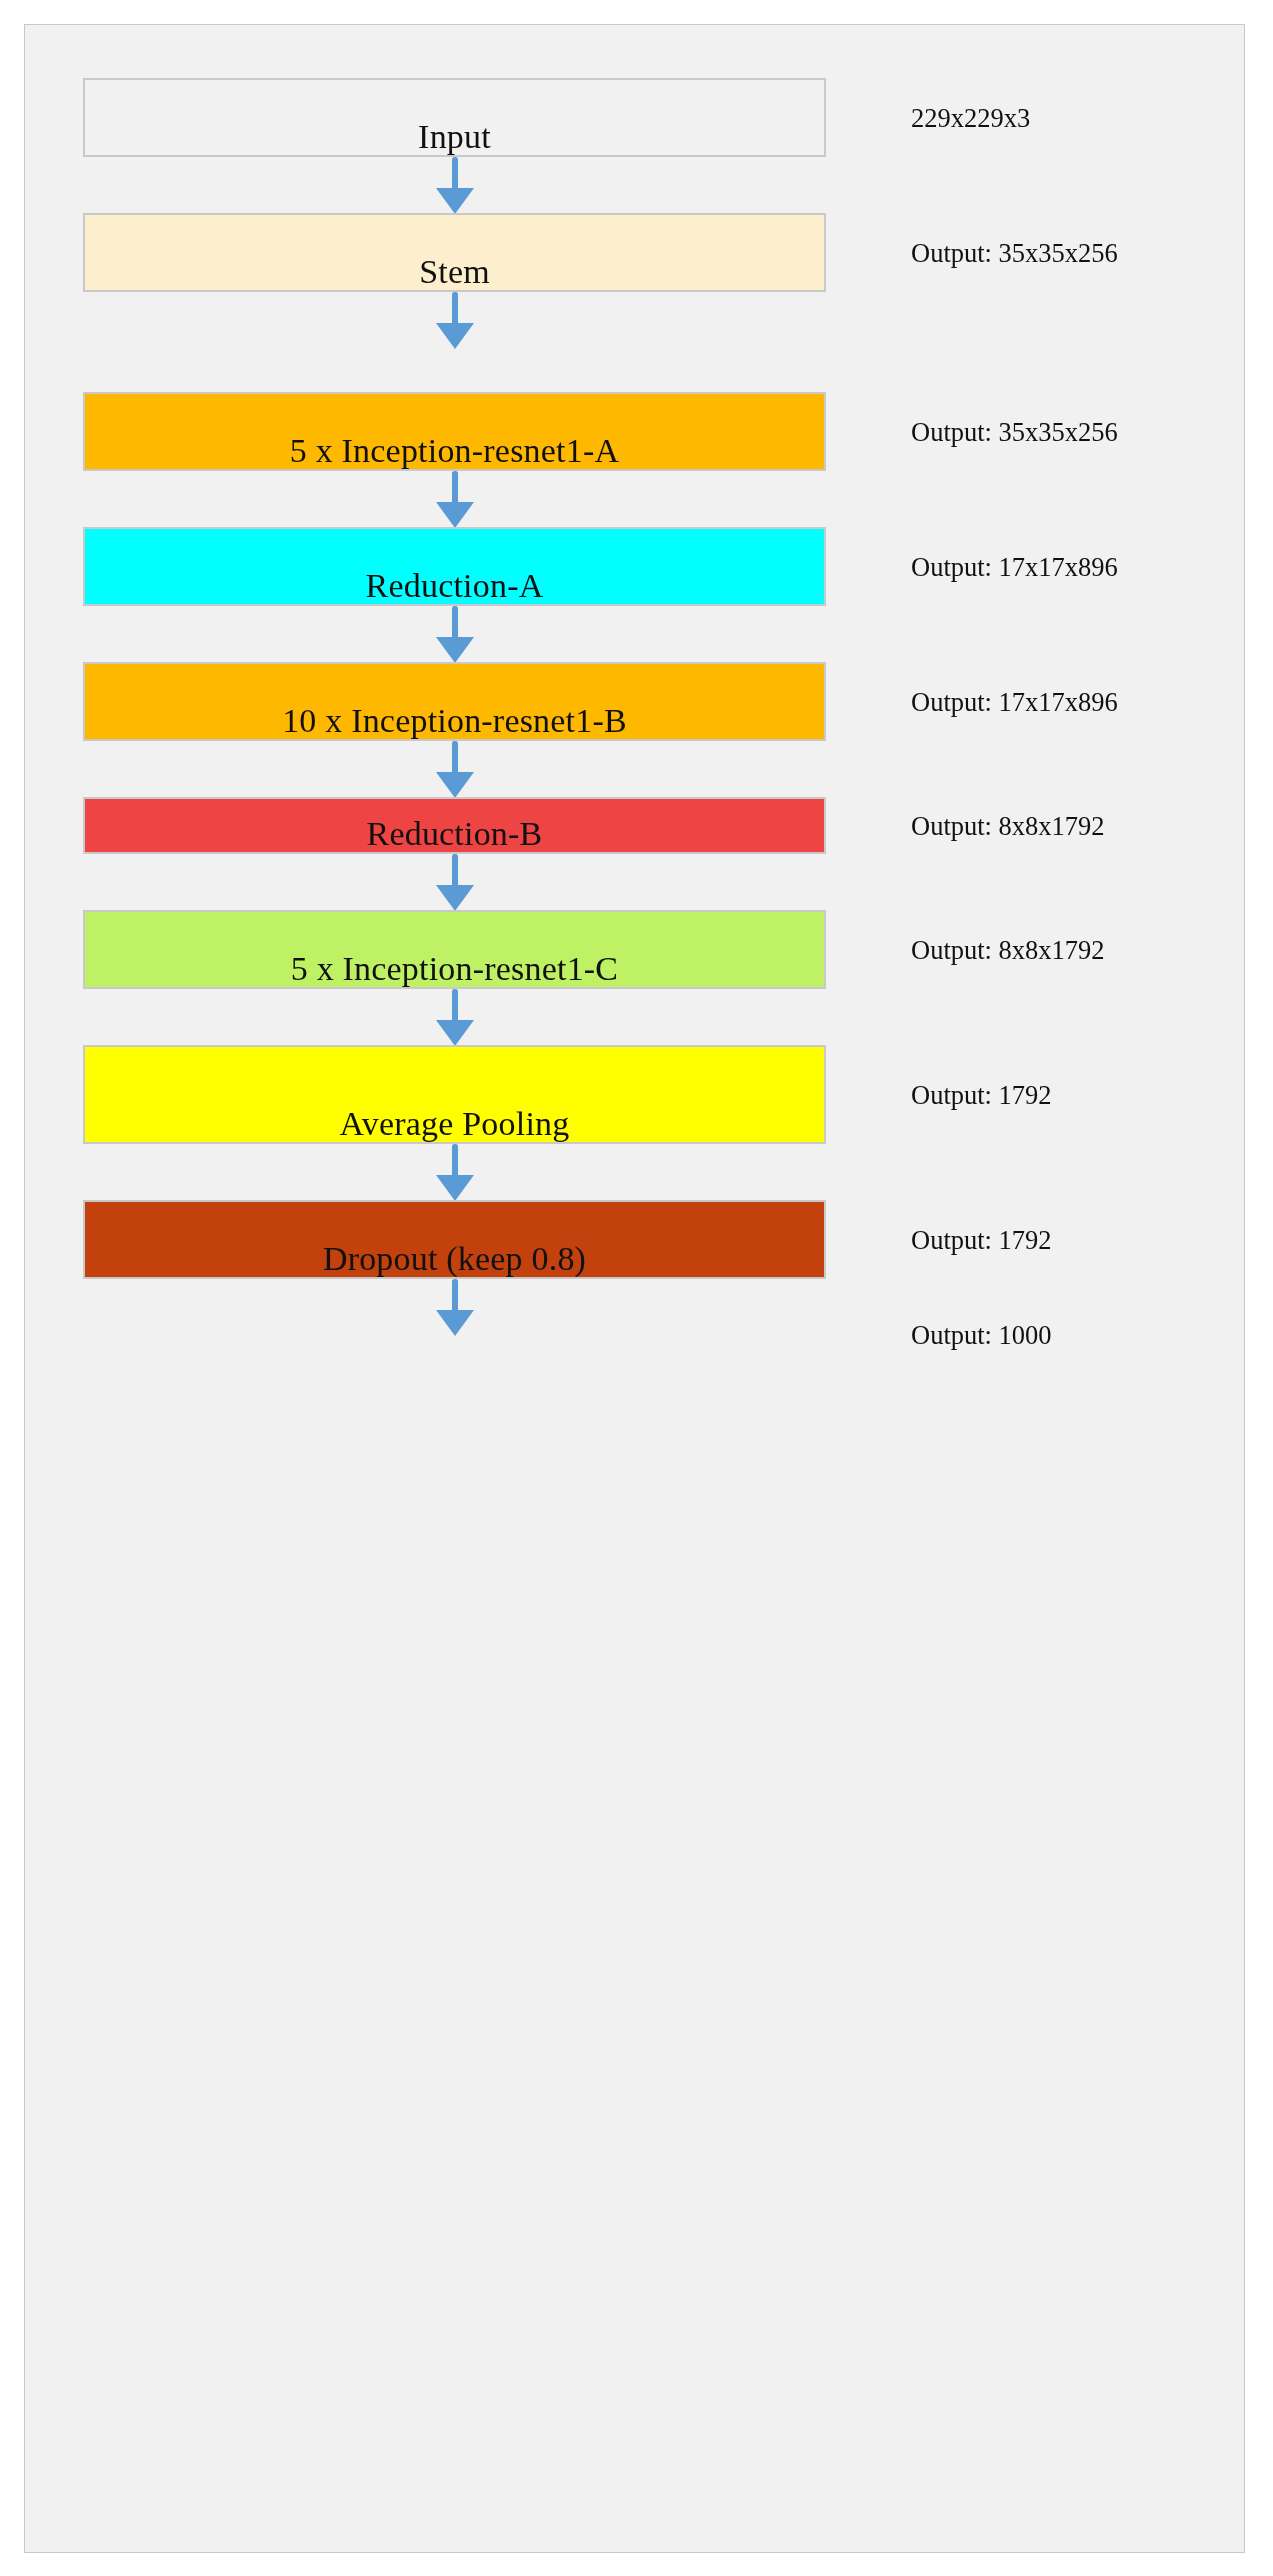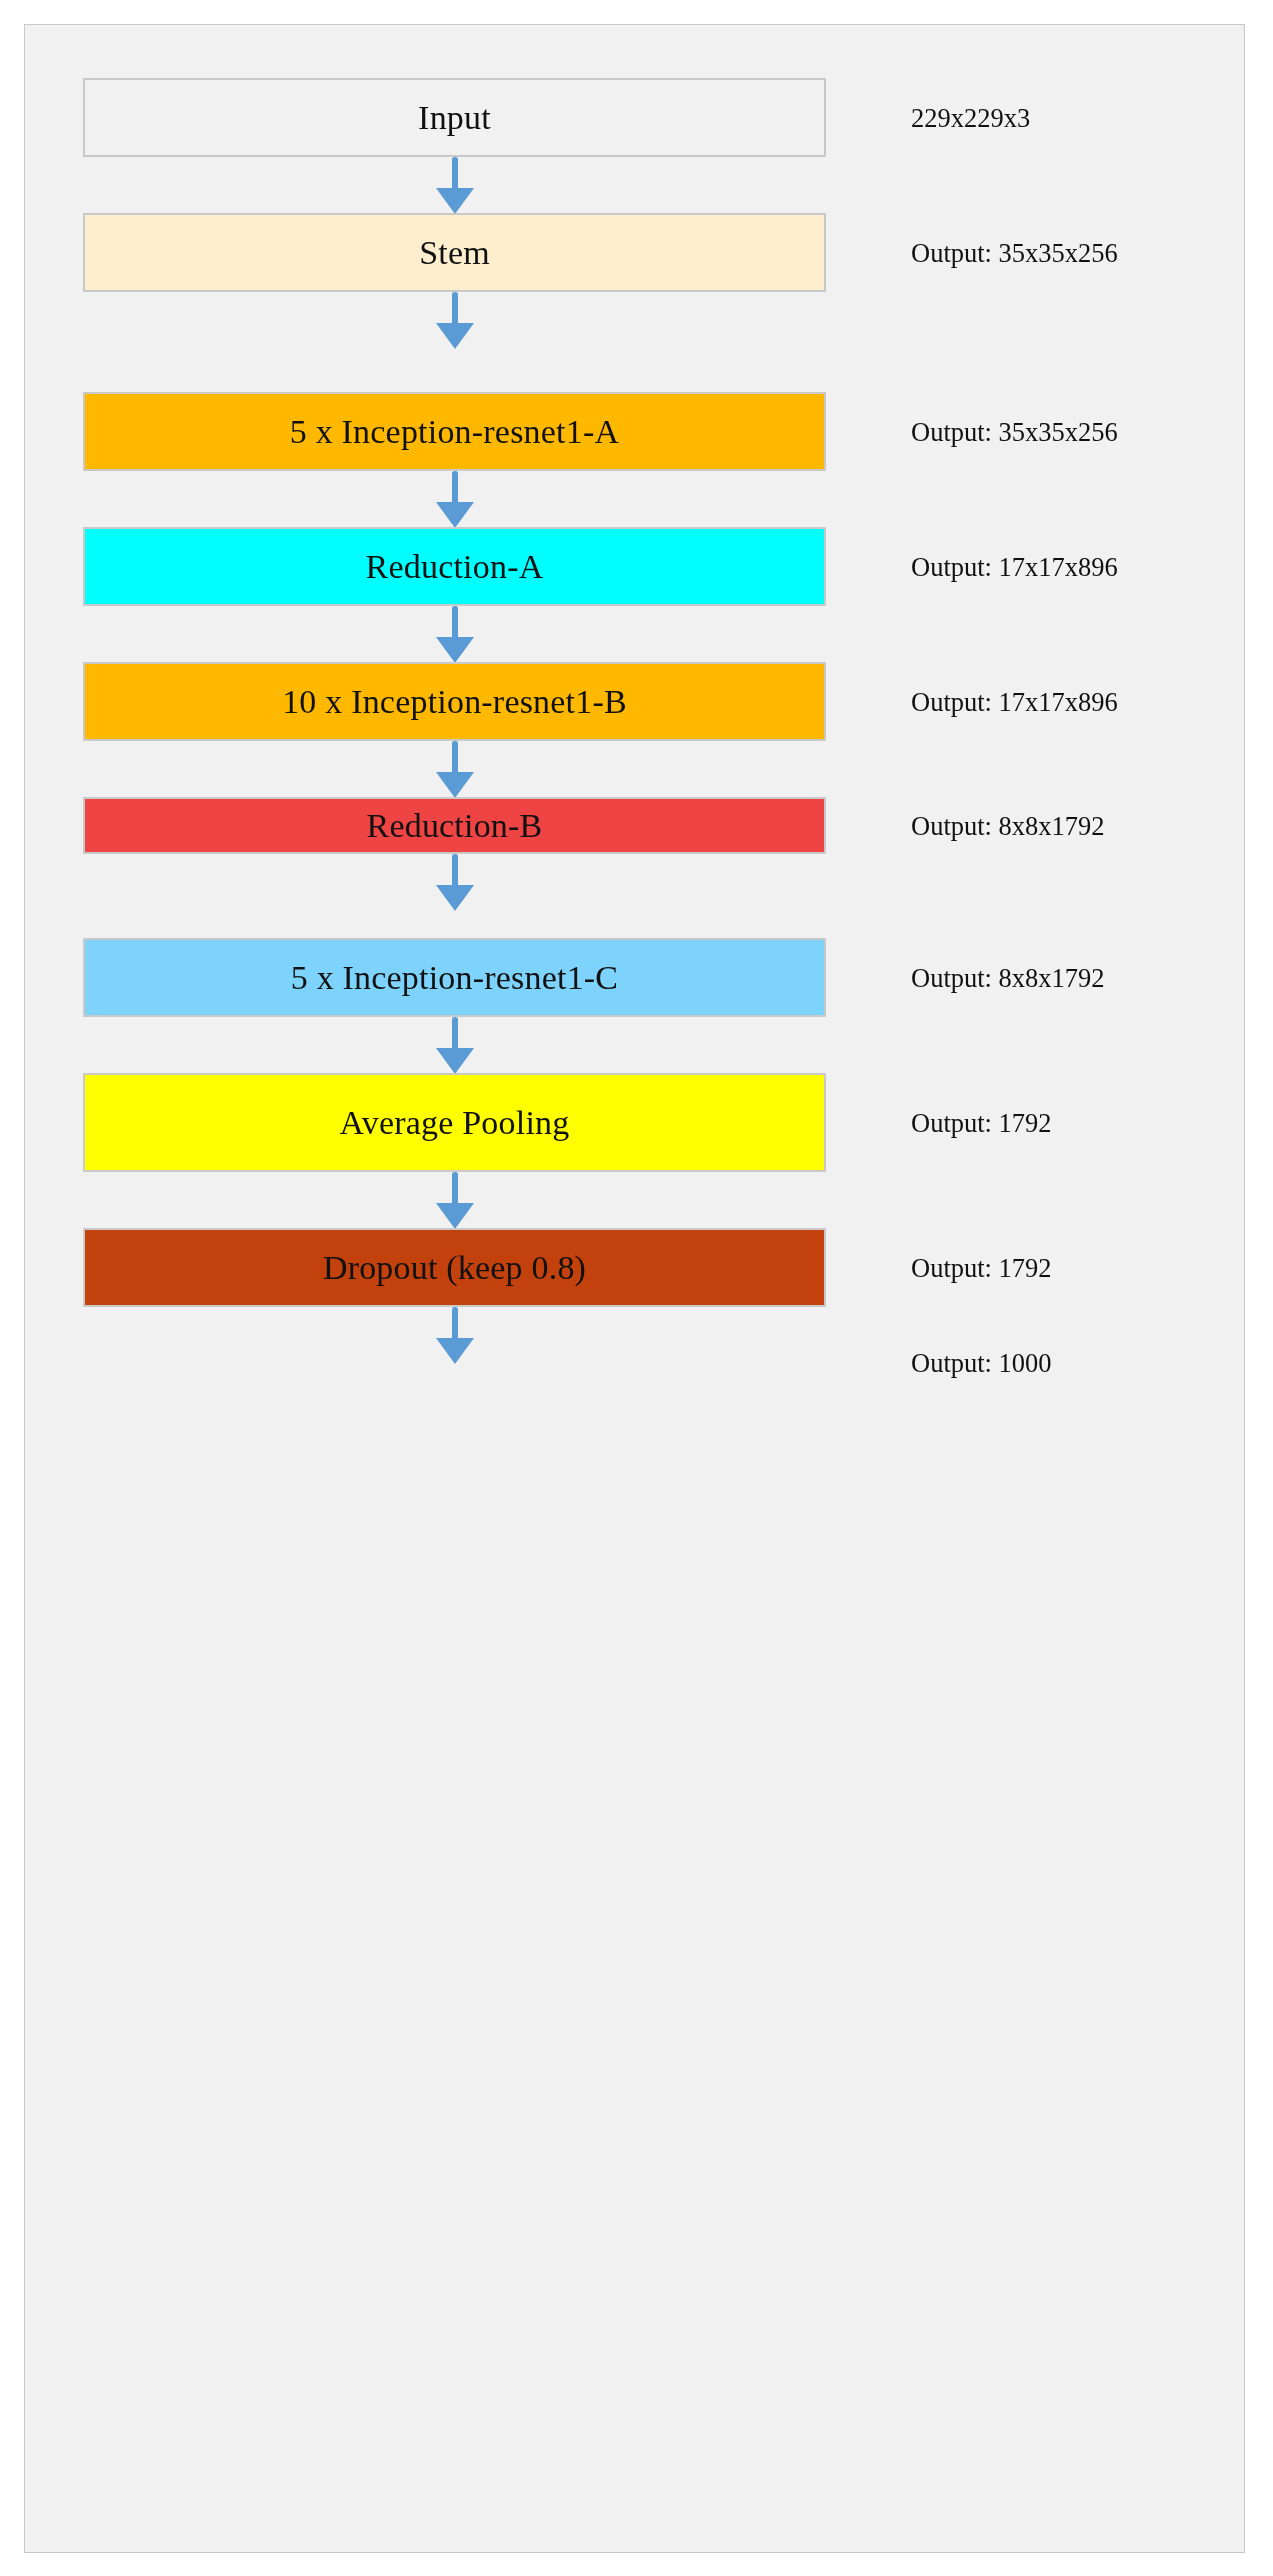--- a/index.html
+++ b/index.html
@@ -45,21 +45,21 @@
     position: relative;
     width: 100%;
   }
 
   .node-box {
     position: relative;
     width: 743px;
     box-sizing: border-box;
     border: 2.6px solid #c9c9c9;
     display: flex;
-    align-items: center;
+    align-items: flex-end;
     justify-content: center;
     text-align: center;
   }
 
   .node-label {
     font-size: 34px;
     color: #111111;
     line-height: 1.1;
     letter-spacing: 0.2px;
     white-space: nowrap;
@@ -163,21 +163,21 @@
           <div class="node-box" style="background: #ef4444; border-color: rgb(201, 201, 201); height: 57px;">
             <span class="node-label">Reduction-B</span>
           </div>
           <span class="output-label">Output: 8x8x1792</span>
         </div>
         <div class="connector">
           <div class="shaft" style="background: rgb(91, 155, 213);"></div>
           <div class="head" style="border-top-color: rgb(91, 155, 213);"></div>
         </div>
         <div class="flow-row">
-          <div class="node-box" style="background: #7dd3fc; border-color: rgb(201, 201, 201); height: 79px; margin-top: 28px;">
+          <div class="node-box" style="background: #bef264; border-color: rgb(201, 201, 201); height: 79px;">
             <span class="node-label">5 x Inception-resnet1-C</span>
           </div>
           <span class="output-label">Output: 8x8x1792</span>
         </div>
         <div class="connector">
           <div class="shaft" style="background: rgb(91, 155, 213);"></div>
           <div class="head" style="border-top-color: rgb(91, 155, 213);"></div>
         </div>
         <div class="flow-row">
           <div class="node-box" style="background: rgb(255, 255, 0); border-color: rgb(201, 201, 201); height: 99px;">

